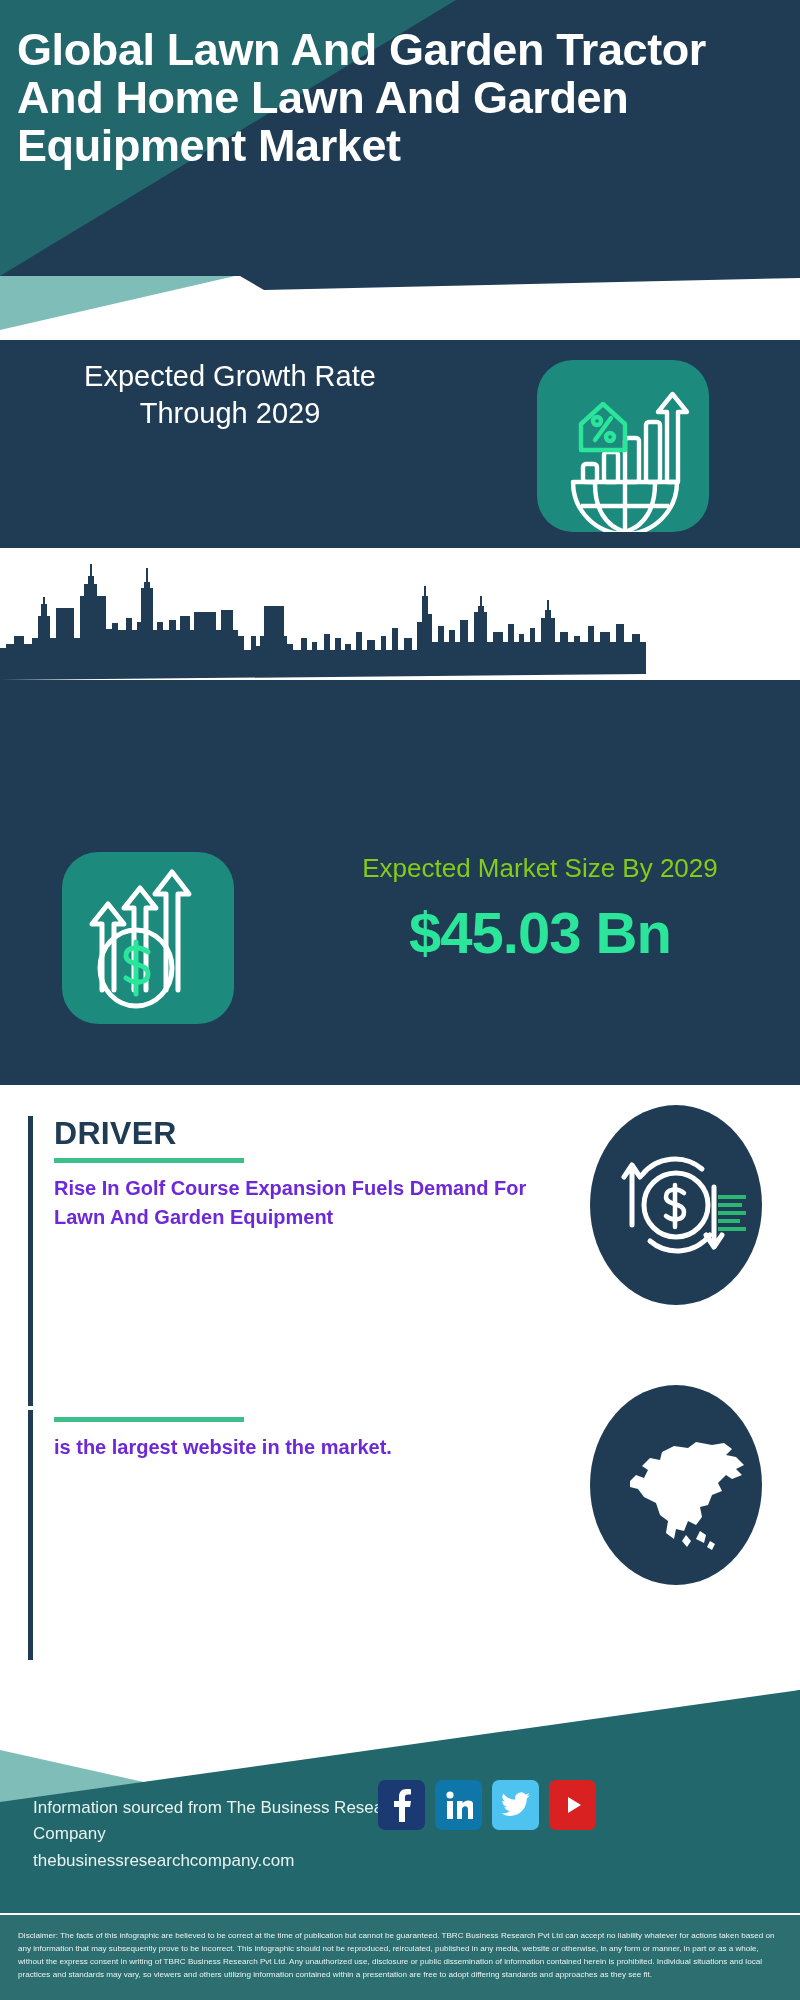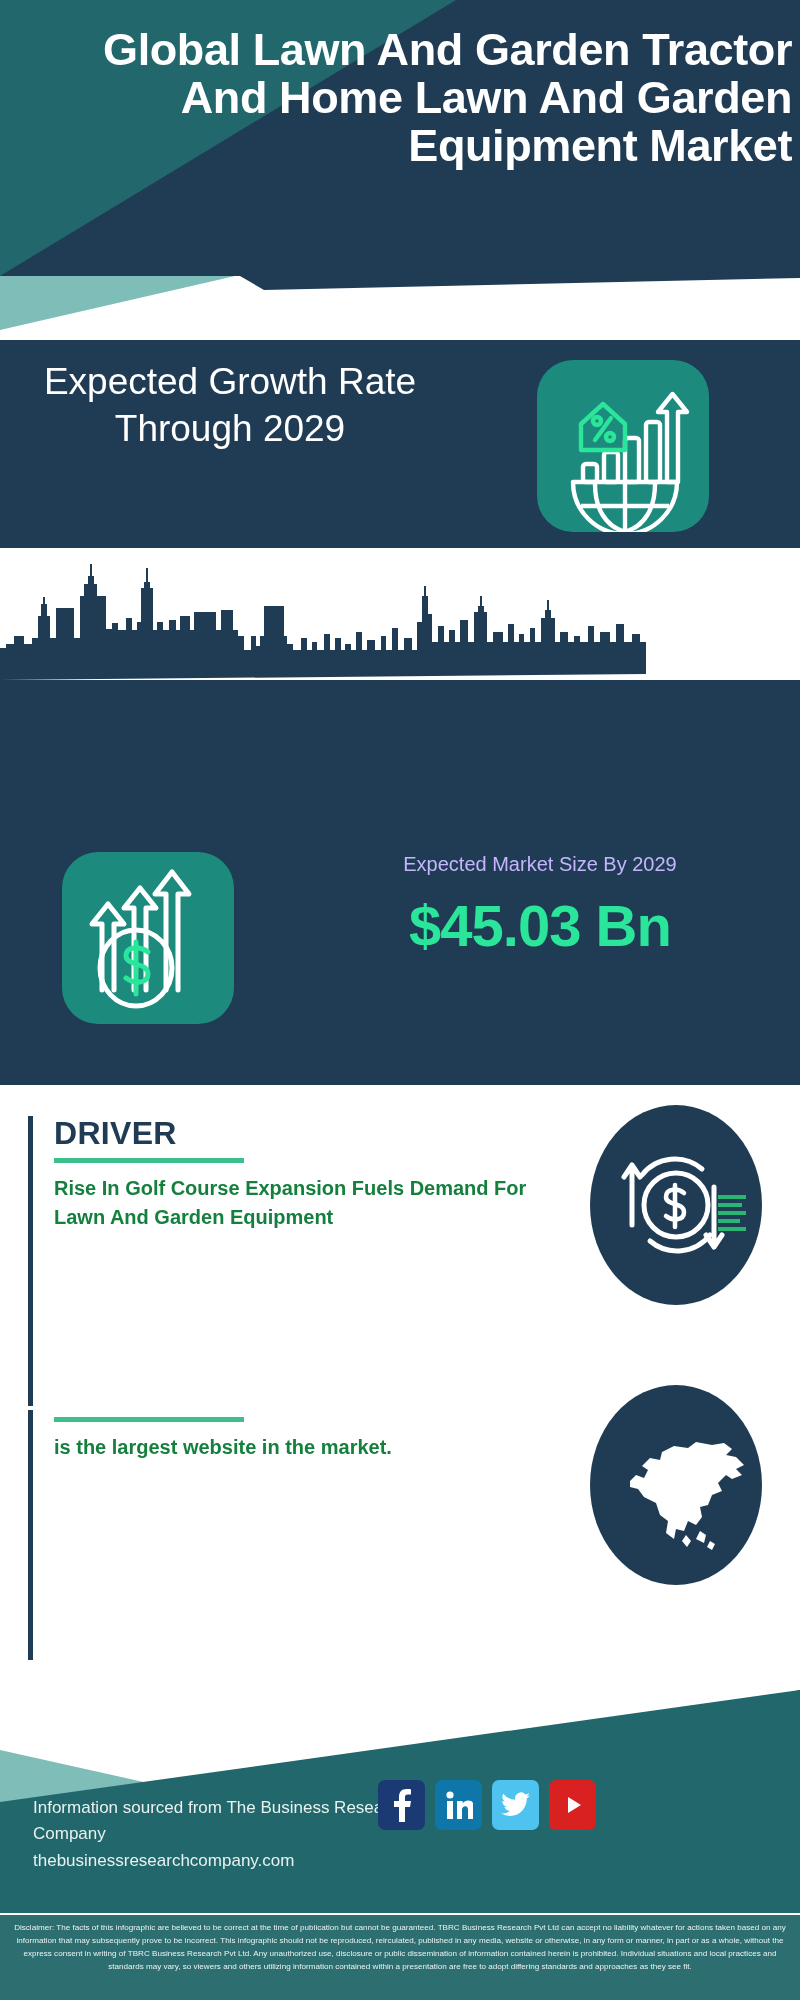--- a/index.html
+++ b/index.html
@@ -4,60 +4,60 @@
 <style>
   html,body{margin:0;padding:0;background:#fff;}
   body{font-family:"Liberation Sans",sans-serif;}
   #page{position:relative;width:800px;height:2000px;overflow:hidden;background:#ffffff;}
 
   
   .header{position:absolute;left:0;top:0;width:800px;height:276px;background:#21676b;overflow:hidden;}
   .header .diag{position:absolute;left:0;top:0;width:800px;height:276px;
     background:#203c54;
     clip-path:polygon(100% 0,100% 100%,0 100%, 57% 0);}
-  .header-title{position:absolute;left:0;top:26px;width:800px;text-align:right;
+  .header-title{position:absolute;left:0;top:26px;width:800px;text-align:left;
     color:#ffffff;font-size:45px;line-height:1.07;font-weight:bold;letter-spacing:-0.4px;
-    padding:0 8px;box-sizing:border-box;z-index:3;}
+    padding:0 17px;box-sizing:border-box;z-index:3;}
 
   
   .band{position:absolute;left:0;top:276px;width:800px;height:64px;background:#ffffff;overflow:hidden;}
   .band .teal-tri{position:absolute;left:0;top:0;width:240px;height:64px;background:#7fbdb8;
     clip-path:polygon(0 0,0 54px, 235px 0);}
   .band .dark-tri{position:absolute;right:0;top:0;width:800px;height:16px;background:#203c54;
     clip-path:polygon(30% 0,100% 0,100% 0,100% 2px, 33% 14px);}
 
   
   .growth{position:absolute;left:0;top:340px;width:800px;height:208px;background:#203c54;}
   .growth-text{position:absolute;left:30px;top:18px;width:400px;text-align:center;}
-  .growth-label{color:#ffffff;font-size:37px;line-height:1.28;font-weight:normal;}
+  .growth-label{color:#ffffff;font-size:29px;line-height:1.28;font-weight:normal;}
   .growth-value{color:#2ae59a;font-size:56px;font-weight:bold;margin-top:4px;letter-spacing:-1px;}
   .growth-icon{position:absolute;left:537px;top:20px;width:172px;height:172px;
     background:#1d8a7e;border-radius:36px;}
 
   
   .skyline-wrap{position:absolute;left:0;top:548px;width:800px;height:132px;background:#ffffff;overflow:hidden;}
   .skyline-wrap svg{position:absolute;left:0;bottom:0;width:800px;height:132px;display:block;}
 
   
   .market{position:absolute;left:0;top:680px;width:800px;height:405px;background:#203c54;}
   .market-icon{position:absolute;left:62px;top:172px;width:172px;height:172px;
     background:#1d8a7e;border-radius:36px;}
   .market-text{position:absolute;left:300px;top:172px;width:480px;text-align:center;}
-  .market-label{color:#c4b5fd;font-size:20px;line-height:1.28;}
+  .market-label{color:#84cc16;font-size:26px;line-height:1.28;}
   .market-value{color:#2ae59a;font-size:58px;font-weight:bold;margin-top:14px;letter-spacing:-1px;}
 
   
   .content{position:absolute;left:0;top:1085px;width:800px;height:605px;background:#ffffff;}
 
   .card{position:absolute;left:28px;width:520px;}
   .card .bar{position:absolute;left:0;top:0;width:5px;height:100%;background:#203c54;}
   .card .inner{margin-left:26px;}
   .card-title{color:#203c54;font-size:32px;font-weight:bold;letter-spacing:0.3px;line-height:1.1;}
   .card-rule{width:190px;height:5px;background:#3cbf8a;margin-top:7px;margin-bottom:11px;}
-  .card-body{color:#15803d;font-size:20px;font-weight:bold;line-height:1.42;}
+  .card-body{color:#6d28d9;font-size:20px;font-weight:bold;line-height:1.42;}
 
   .card-driver{top:31px;height:290px;}
   .card-region{top:325px;height:250px;}
 
   .circle-icon{position:absolute;width:172px;height:200px;border-radius:50%;background:#203c54;}
   .icon-driver{left:590px;top:20px;}
   .icon-region{left:590px;top:300px;}
 
   
   .footer{position:absolute;left:0;top:1690px;width:800px;height:310px;background:#ffffff;overflow:hidden;}
@@ -77,22 +77,22 @@
 
   .socials{position:absolute;left:378px;top:1780px;width:300px;height:52px;display:flex;gap:10px;z-index:6;}
   .s-btn{width:47px;height:50px;border-radius:7px;display:flex;align-items:center;justify-content:center;}
   .s-fb{background:#1b3a73;}
   .s-li{background:#0e76a8;}
   .s-tw{background:#4ec3f0;}
   .s-yt{background:#d92121;}
 
   .disclaimer{position:absolute;left:0;top:1913px;width:800px;height:87px;background:#2d6e70;
      border-top:2px solid #ffffff;box-sizing:border-box;z-index:6;}
-  .disclaimer p{margin:0;padding:6px 10px 0 10px;color:#eaf4f3;font-size:8.1px;line-height:1.62;
-     text-align:center;}
+  .disclaimer p{margin:8px;padding:6px 10px 0 10px;color:#eaf4f3;font-size:8.1px;line-height:1.62;
+     text-align:left;}
 </style>
 </head>
 <body>
 
 <div id="page">
 
   <div class="header">
     <div class="diag"></div>
     <div class="header-title">Global Lawn And Garden Tractor And Home Lawn And Garden Equipment Market</div>
   </div>

